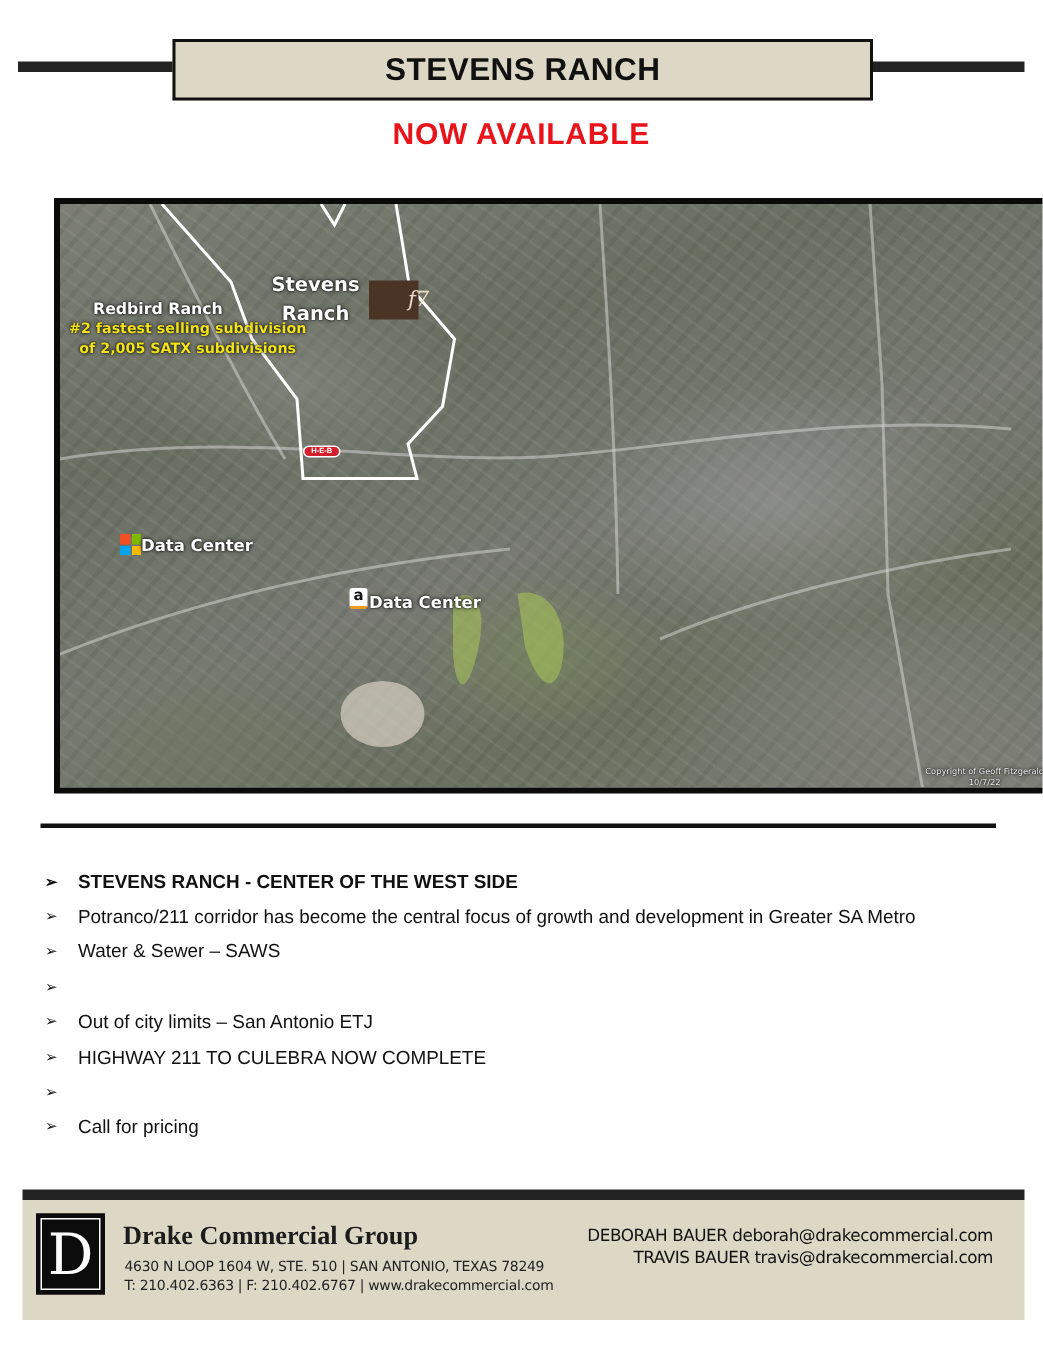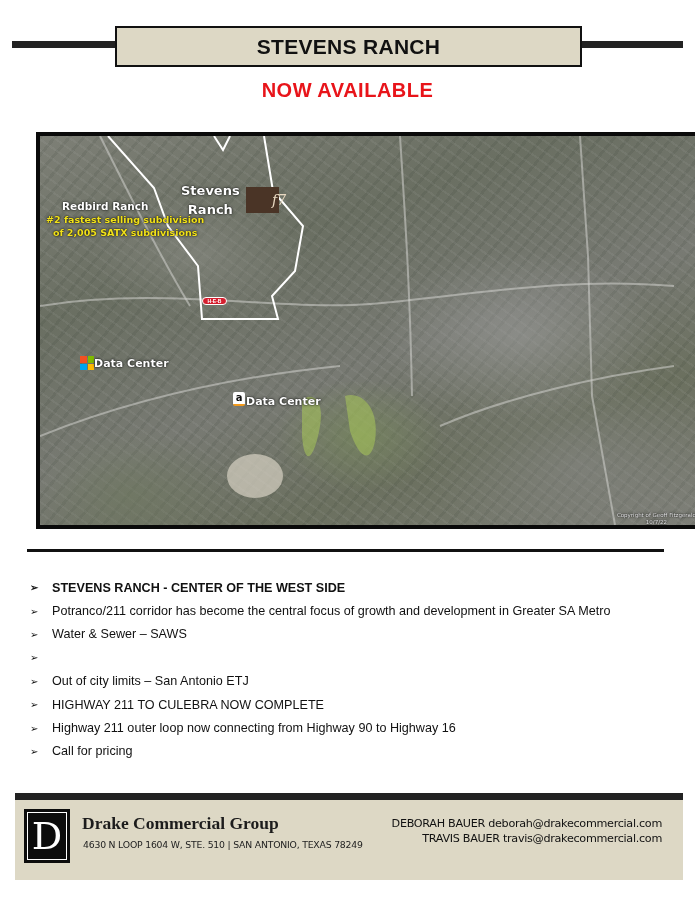--- a/index.html
+++ b/index.html
@@ -169,32 +169,32 @@
   <li>
       <span class="arrow">➢</span>
       <span>Out of city limits – San Antonio ETJ</span>
     </li>
   <li>
       <span class="arrow">➢</span>
       <span>HIGHWAY 211 TO CULEBRA NOW COMPLETE</span>
     </li>
   <li>
       <span class="arrow">➢</span>
-      <span>Highway 211 outer loop now connecting from Highway 90 to Highway 16</span>
     </li>
   <li>
       <span class="arrow">➢</span>
       <span>Call for pricing</span>
     </li>
 </ul>
 
 <div class="footer-bar"></div>
 <div class="footer">
   <div class="d-logo">
     <span>D</span>
   </div>
   <div class="company">Drake Commercial Group</div>
   <div class="address">4630 N LOOP 1604 W, STE. 510 | SAN ANTONIO, TEXAS 78249</div>
+  <div class="phones">T: 210.402.6363 | F: 210.402.6767 | www.drakecommercial.com</div>
   <div class="contact">
     <div>DEBORAH BAUER  deborah@drakecommercial.com</div>
     <div>TRAVIS BAUER travis@drakecommercial.com</div>
   </div>
 </div>
 
 </body></html>

